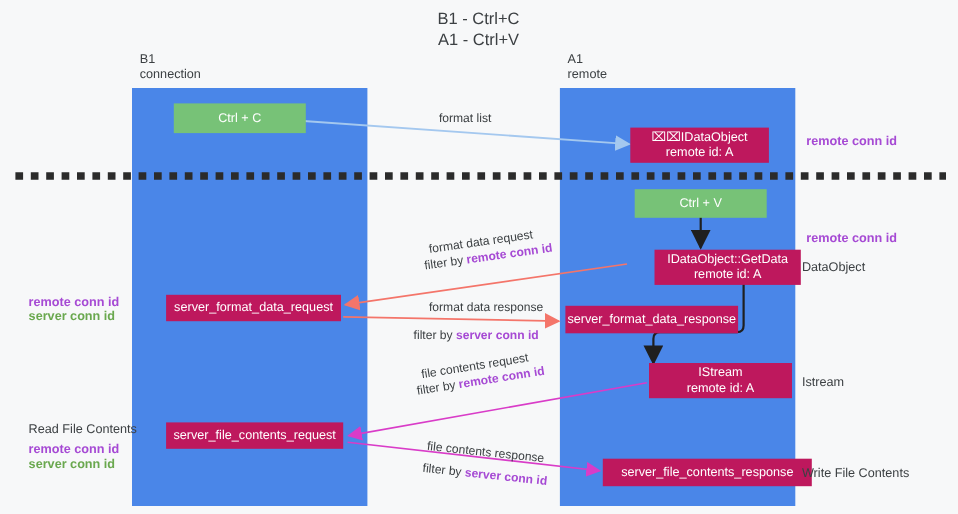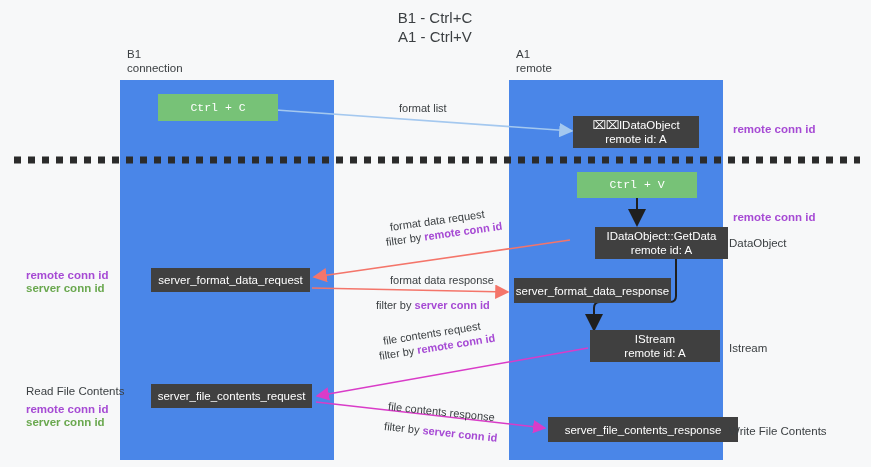--- a/index.html
+++ b/index.html
@@ -7,22 +7,22 @@
        font-family:"Liberation Sans","DejaVu Sans",sans-serif;color:#3c4043;}
   #stage{position:absolute;inset:0;width:871px;height:467px;}
 
   .lane{position:absolute;background:#4a86e8;}
   .title{position:absolute;text-align:center;font-size:15px;line-height:19px;color:#3c4043;white-space:pre;}
   .colhdr{position:absolute;font-size:11.5px;line-height:14px;color:#3c4043;white-space:pre;}
 
   .node{position:absolute;display:flex;flex-direction:column;align-items:center;
         justify-content:center;text-align:center;color:#ffffff;font-size:11.5px;
         line-height:14px;box-sizing:border-box;padding:3px 4px;}
-  .node.green{background:#77c277;font-family:Liberation Mono, monospace;}
-  .node.orange{background:#404040;}
+  .node.green{background:#77c277;}
+  .node.orange{background:#be185d;}
   .node .l2{font-size:11.5px;line-height:14px;}
 
   .edgelabel{position:absolute;font-size:11px;line-height:15px;color:#3c4043;white-space:nowrap;}
   .edgelabel .k{font-weight:bold;}
   .k.purple{color:#a64ad4;}
 
   .sidelabel{position:absolute;font-size:11.5px;line-height:15px;color:#3c4043;white-space:nowrap;}
   .sidelabel.bold{font-weight:bold;}
   .sidelabel .purple{color:#a64ad4;font-weight:bold;}
   .sidelabel .green{color:#6aa84f;font-weight:bold;}

